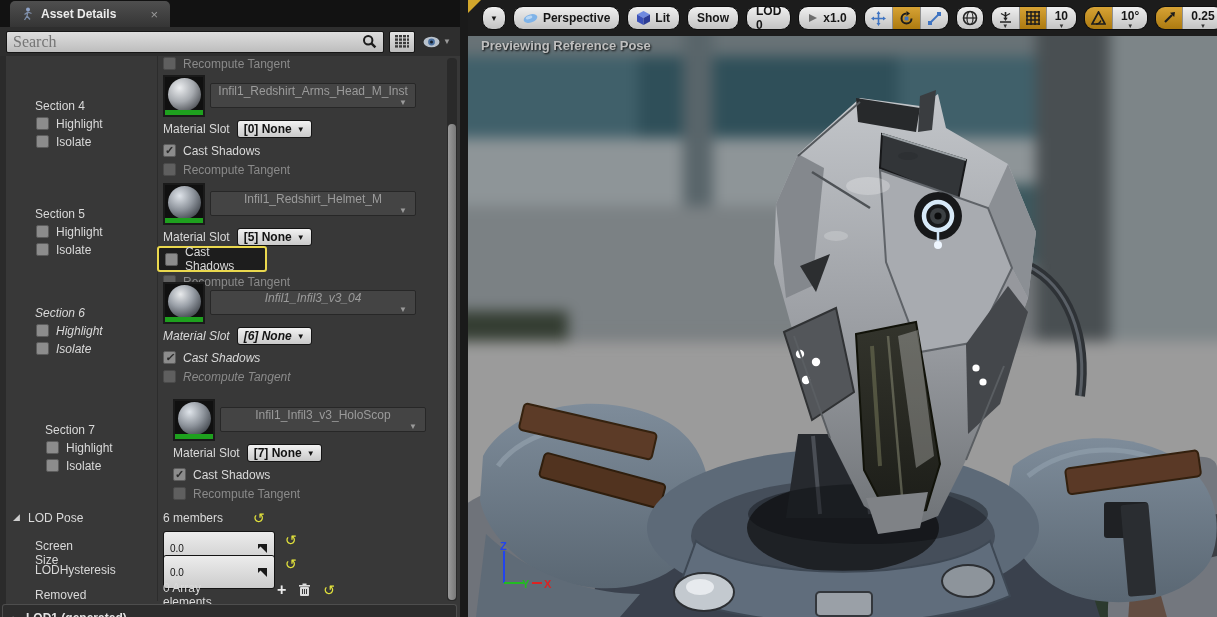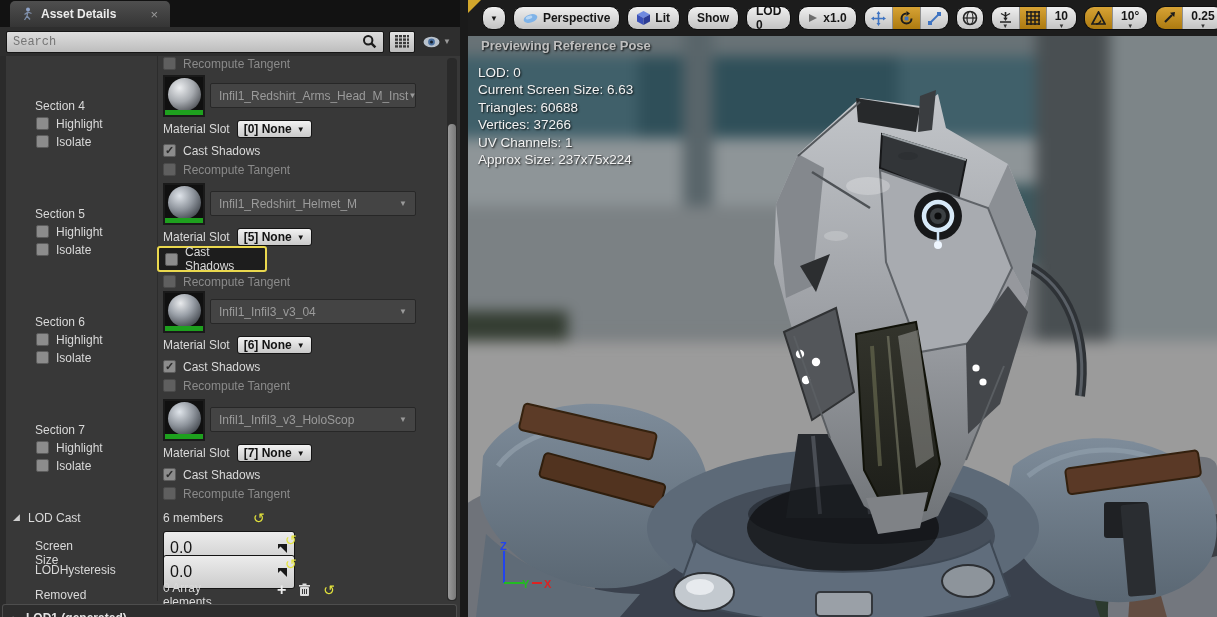--- a/index.html
+++ b/index.html
@@ -11,22 +11,22 @@
   .left-panel { position:absolute; left:0; top:0; width:460px; height:617px; background:#383838; }
   .tabbar { position:absolute; left:0; top:0; width:460px; height:27px; background:#121212; }
   .tab { position:absolute; left:10px; top:1px; height:26px; display:flex; align-items:center; gap:7px;
          padding:0 12px; background:linear-gradient(#4f4f4f,#353535); border-radius:5px 5px 0 0;
          color:#ececec; font-size:12px; font-weight:bold; min-width:160px; }
   .tab-close { margin-left:auto; color:#9a9a9a; font-size:13px; font-weight:normal; }
   .searchrow { position:absolute; left:0; top:27px; width:460px; height:29px; background:#2e2e2e;
                display:flex; align-items:center; gap:5px; padding:0 6px; }
   .search-field { flex:1; height:22px; background:linear-gradient(#dedede,#bdbdbd); border:1px solid #161616;
                   border-radius:2px; display:flex; align-items:center; padding:0 6px; }
-  .search-field input { flex:1; border:none; outline:none; background:transparent; font-size:12px;
-                        color:#3c3c3c; font-family:Liberation Mono, monospace; }
+  .search-field input { flex:1; border:none; outline:none; background:transparent; font-size:16px;
+                        color:#3c3c3c; font-family:Liberation Serif, serif; }
   .sq-btn { width:26px; height:22px; background:linear-gradient(#e3e3e3,#bcbcbc); border:1px solid #161616;
             border-radius:2px; display:flex; align-items:center; justify-content:center; }
   .eye-btn { width:34px; height:22px; display:flex; align-items:center; justify-content:center; gap:3px; }
   .caret { font-size:8px; color:#9a9a9a; }
 
   .body { position:absolute; left:0; top:56px; width:460px; height:561px; background:#383838; overflow:hidden; }
   .body .gutter { position:absolute; left:0; top:0; width:6px; height:561px; background:#2b2b2b; }
   .body .divider { position:absolute; left:157px; top:0; width:1px; height:545px; background:#2c2c2c; }
   .scrolltrack { position:absolute; left:447px; top:2px; width:10px; height:543px; background:#2a2a2a; border-radius:4px; }
   .scrollthumb { position:absolute; left:1px; top:66px; width:8px; height:476px;
@@ -44,44 +44,44 @@
   .sec-title { position:absolute; left:35px; top:24px; }
   .thumb { position:absolute; left:163px; top:0; width:42px; height:42px; background:#101010;
            border:2px solid #1a1a1a; }
   .thumb .sphere { position:absolute; left:3px; top:1px; width:33px; height:33px; border-radius:50%;
     background:radial-gradient(circle at 35% 30%, #eceef0, #a6aaaf 45%, #585b60 78%, #34373b); }
   .thumb .sphere.v2 { background:radial-gradient(circle at 35% 30%, #dfe4ea, #8e949c 45%, #4a4f56 78%, #2d3136); }
   .thumb .sphere.v3 { background:radial-gradient(circle at 38% 28%, #e8eaec, #9aa0a8 40%, #50555c 75%, #303439); }
   .thumb .greenbar { position:absolute; left:0; bottom:0; width:100%; height:5px; background:#1ea01e; }
   .mat-name { position:absolute; left:210px; top:8px; width:206px; height:25px; background:#444444;
               border:1px solid #272727; border-radius:2px; display:flex; align-items:center;
-              padding:0 8px; font-size:12px; color:#9b9b9b; }
+              padding:0 8px; font-size:12px; color:#9b9b9b;flex-direction:column; }
   .mat-name .caret { margin-left:auto; }
   .slot-row { position:absolute; left:163px; top:44px; display:flex; align-items:center; gap:7px; height:20px; }
   .dropdown { height:18px; background:linear-gradient(#f2f2f2,#c9c9c9); border:1px solid #141414;
               border-radius:3px; color:#121212; font-size:12px; font-weight:bold; display:flex;
               align-items:center; gap:5px; padding:0 6px; }
   .dropdown .dd-caret { font-size:8px; color:#111; }
   .cast-row { position:absolute; left:163px; top:69px; }
   .recomp-row { position:absolute; left:163px; top:88px; }
   .focus-box { position:absolute; left:157px; top:63px; width:110px; height:26px; background:#1d1d1d;
                border:2px solid #ead84e; border-radius:3px; display:flex; align-items:center; gap:7px;
                padding:0 6px; }
 
   .lodinfo-head { position:absolute; left:0; top:453px; width:448px; height:20px; }
   .tri-exp { position:absolute; left:13px; top:3px; font-size:9px; color:#cfcfcf; }
   .tri-col { font-size:10px; color:#cfcfcf; }
   .lod-title { position:absolute; left:28px; top:2px; }
   .members { position:absolute; left:163px; top:2px; }
   .reset { color:#e3e33c; font-size:14px; line-height:1; }
   .reset.abs { position:absolute; }
   .num-row { position:absolute; height:22px; }
-  .num-input { position:absolute; left:163px; top:0; width:132px; height:19px;
+  .num-input { position:absolute; left:163px; top:0; width:112px; height:19px;
                background:linear-gradient(#ececec,#cccccc); border:1px solid #141414; border-radius:3px;
-               color:#141414; font-size:16px; display:flex; align-items:center; padding:16px 6px; }
+               color:#141414; font-size:10px; display:flex; align-items:center; padding:16px 6px; }
   .num-corner { margin-left:auto; width:11px; height:11px; }
   .row-label { position:absolute; left:35px; top:8px; }
   .icon-btns { position:absolute; left:277px; top:0; display:flex; align-items:center; gap:12px; height:19px; }
   .plus { color:#ececec; font-size:16px; font-weight:bold; line-height:1; }
 
   .bottom-bar { position:absolute; left:2px; top:548px; width:455px; height:13px; background:#2d2d2d;
                 border:1px solid #4e4e4e; border-bottom:none; border-radius:3px 3px 0 0; overflow:hidden; }
   .bottom-bar .bb-inner { position:absolute; left:10px; top:6px; display:flex; gap:8px; align-items:center;
                 color:#e3e3e3; font-size:12px; font-weight:bold; }
 
@@ -243,21 +243,21 @@
         <div class="focus-box">
           <span class="chk"></span>
           <span class="lbl">Cast Shadows</span>
         </div>
         <div class="chk-row recomp-row" style="top:92px;">
           <span class="chk dim"></span>
           <span class="lbl dim">Recompute Tangent</span>
         </div>
       </div>
 
-      <div class="sec" style="top:235px;">
+      <div class="sec" style="top:226px;font-style:italic;">
         <div class="thumb">
           <div class="sphere v3"></div>
           <div class="greenbar"></div>
         </div>
         <div class="mat-name">
           <span>Infil1_Infil3_v3_04</span>
           <span class="caret">▼</span>
         </div>
         <div class="sec-title lbl">Section 6</div>
         <div class="chk-row" style="left:36px; top:42px;">
@@ -278,21 +278,21 @@
         <div class="chk-row cast-row">
           <span class="chk checked"></span>
           <span class="lbl">Cast Shadows</span>
         </div>
         <div class="chk-row recomp-row">
           <span class="chk dim"></span>
           <span class="lbl dim">Recompute Tangent</span>
         </div>
       </div>
 
-      <div class="sec" style="top:343px;">
+      <div class="sec" style="top:343px;margin-left:10px;">
         <div class="thumb">
           <div class="sphere v2"></div>
           <div class="greenbar"></div>
         </div>
         <div class="mat-name">
           <span>Infil1_Infil3_v3_HoloScop</span>
           <span class="caret">▼</span>
         </div>
         <div class="sec-title lbl">Section 7</div>
         <div class="chk-row" style="left:36px; top:42px;">
@@ -315,21 +315,21 @@
           <span class="lbl">Cast Shadows</span>
         </div>
         <div class="chk-row recomp-row">
           <span class="chk dim"></span>
           <span class="lbl dim">Recompute Tangent</span>
         </div>
       </div>
 
       <div class="lodinfo-head">
         <span class="tri-exp">◢</span>
-        <span class="lbl lod-title">LOD Cast</span>
+        <span class="lbl lod-title">LOD Pose</span>
         <span class="lbl members">6 members</span>
         <span class="reset abs" style="left:253px; top:2px;">↺</span>
       </div>
 
       <div class="num-row" style="top:475px;">
         <span class="lbl row-label">Screen Size</span>
         <div class="num-input">
           <span>0.0</span>
           <svg class="num-corner" viewBox="0 0 11 11">
             <path d="M1 1 L10 1 L10 10 Z" fill="#1a1a1a"></path>
@@ -489,28 +489,20 @@
           <circle cx="515" cy="346" r="3.6" fill="#ffffff"></circle>
         <path d="M398,462 L460,456 L452,492 L410,498 Z" fill="#7f8286"></path>
 
         <path d="M362,402 L326,300 M498,424 L536,330" stroke="#5a5e62" stroke-width="2"></path>
         <ellipse cx="400" cy="150" rx="22" ry="9" fill="#ffffff" opacity=".25"></ellipse>
         <ellipse cx="368" cy="200" rx="12" ry="5" fill="#ffffff" opacity=".2"></ellipse>
         <ellipse cx="440" cy="120" rx="10" ry="4" fill="#26282a" opacity=".35"></ellipse>
       </svg>
 
       <div class="pose">Previewing Reference Pose</div>
-      <div class="stats">
-        <div>LOD: 0</div>
-        <div>Current Screen Size: 6.63</div>
-        <div>Triangles: 60688</div>
-        <div>Vertices: 37266</div>
-        <div>UV Channels: 1</div>
-        <div>Approx Size: 237x75x224</div>
-      </div>
 
       <div class="gizmo">
         <svg width="62" height="50" viewBox="0 0 62 50">
           <line x1="12" y1="10" x2="12" y2="42" stroke="#2244ee" stroke-width="2"></line>
           <line x1="12" y1="42" x2="32" y2="42" stroke="#22bb22" stroke-width="2"></line>
           <line x1="40" y1="42" x2="50" y2="42" stroke="#dd2222" stroke-width="2"></line>
           <text x="8" y="9" fill="#2244ee" font-size="11" font-weight="bold">Z</text>
           <text x="30" y="47" fill="#22bb22" font-size="11" font-weight="bold">Y</text>
           <text x="52" y="47" fill="#dd2222" font-size="11" font-weight="bold">X</text>
         </svg>

